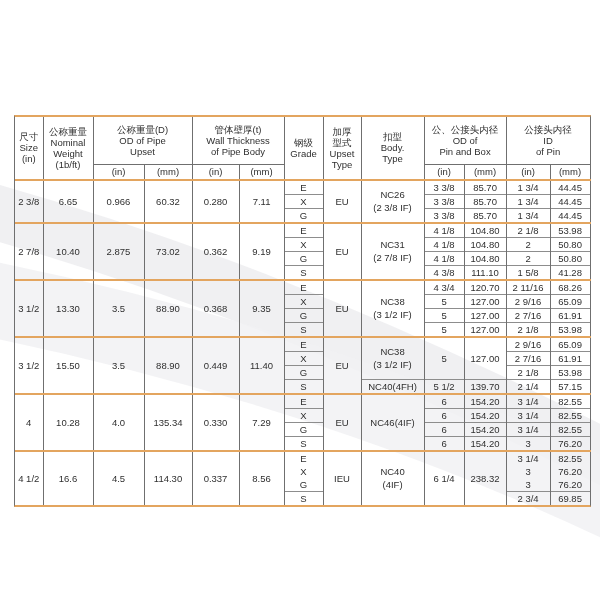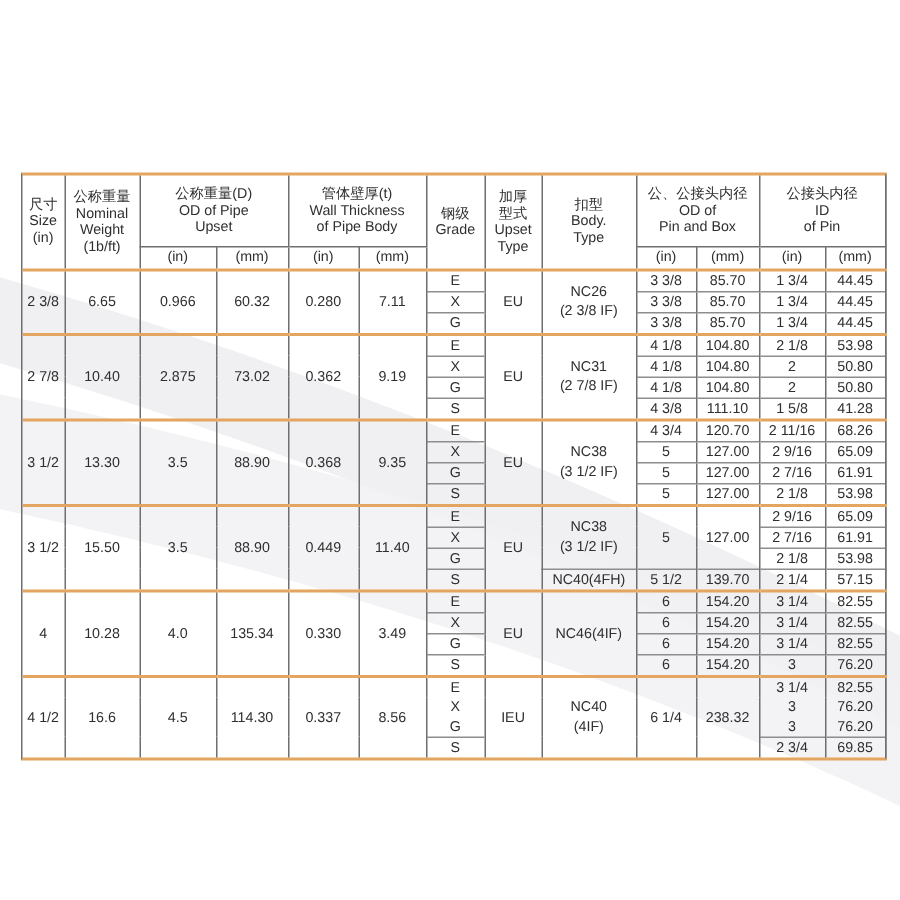--- a/index.html
+++ b/index.html
@@ -270,21 +270,21 @@
             <td class="top rline">139.70</td>
             <td class="rline">2 1/4</td>
             <td class="rline no-r">57.15</td>
           </tr>
           <tr>
             <td rowspan="4" class="top group-top">4</td>
             <td rowspan="4" class="top group-top">10.28</td>
             <td rowspan="4" class="top group-top">4.0</td>
             <td rowspan="4" class="top group-top">135.34</td>
             <td rowspan="4" class="top group-top">0.330</td>
-            <td rowspan="4" class="top group-top">3.49</td>
+            <td rowspan="4" class="top group-top">7.29</td>
             <td class="group-top">E</td>
             <td rowspan="4" class="top group-top">EU</td>
             <td rowspan="4" class="top group-top">
               <div>NC46(4IF)</div>
             </td>
             <td class="group-top">6</td>
             <td class="group-top">154.20</td>
             <td class="group-top">3 1/4</td>
             <td class="group-top no-r">82.55</td>
           </tr>

